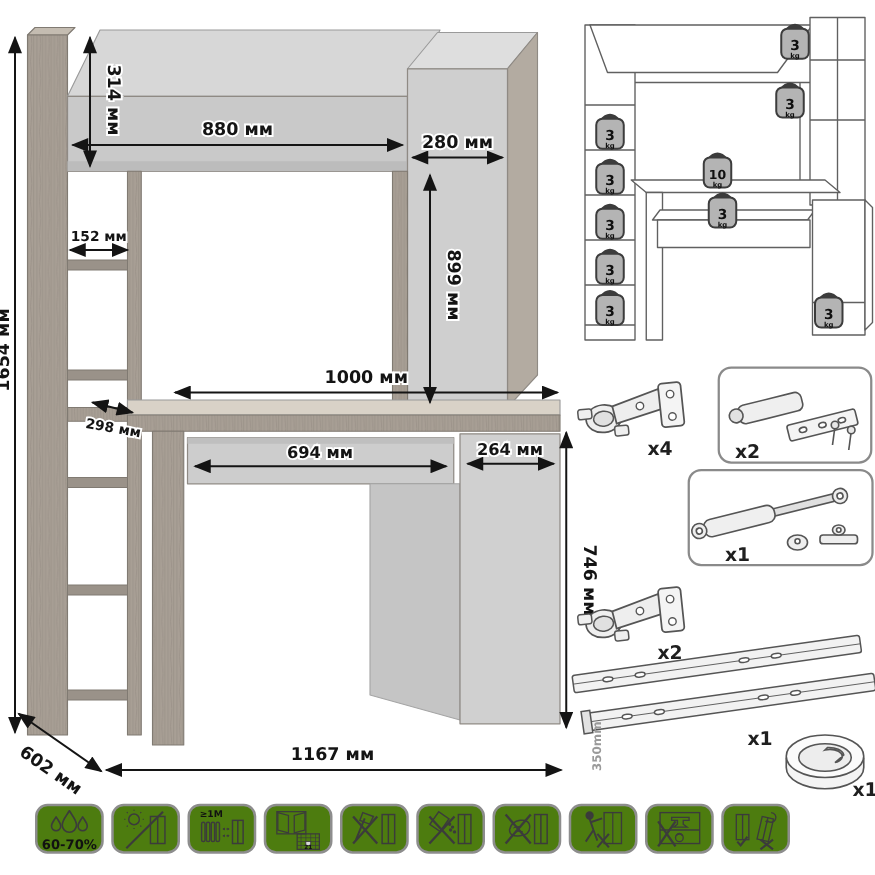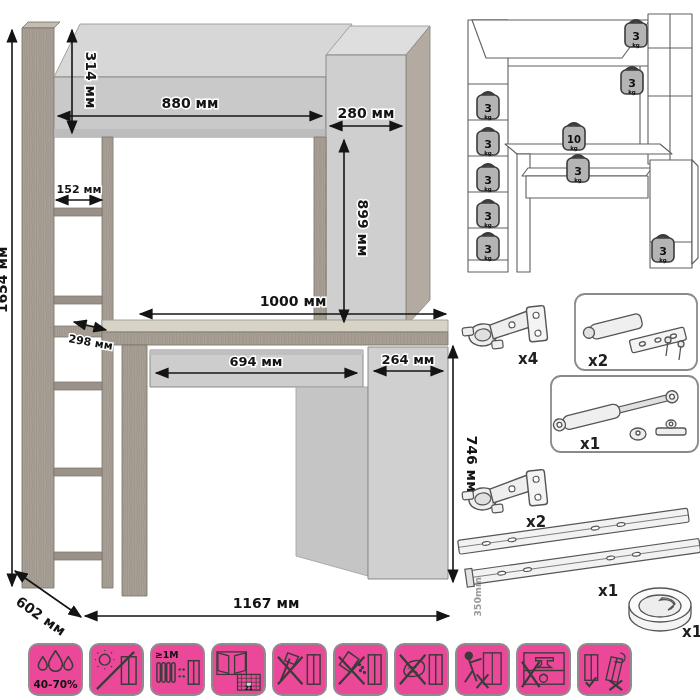--- a/index.html
+++ b/index.html
@@ -11,21 +11,21 @@
        font-size:14px;font-family:"DejaVu Sans", sans-serif;text-anchor:middle}
   .dim.sm{font-size:11px}
   .dim.md{font-size:13px}
   .qty{font-weight:bold;font-size:15px;fill:#1f1f1f;font-family:"DejaVu Sans", sans-serif}
   .kb-num{font-weight:bold;font-size:11px;fill:#101010;text-anchor:middle}
   .kb-num.big{font-size:10px}
   .kb-unit{font-weight:bold;font-size:5.5px;fill:#101010;text-anchor:middle}
   .len{font-size:9.5px;fill:#9a9a9a;font-weight:bold;text-anchor:middle}
   .minitxt{font-weight:bold;fill:#111;text-anchor:middle}
   .icons-row{position:absolute;left:28px;top:643px;display:flex;gap:6px}
-  .care{width:55px;height:53px;border:2px solid #8d8d8d;border-radius:10px;background:#ec4899;
+  .care{width:55px;height:40px;border:2px solid #8d8d8d;border-radius:10px;background:#4d7c0f;
         box-sizing:border-box;display:flex;flex-direction:column;align-items:center;
         justify-content:flex-start;padding-top:2px;overflow:hidden}
   .care .cl{font-weight:bold;font-size:10.5px;color:#111;line-height:1;margin-top:-1px;white-space:nowrap}
   .care .cl.small{font-size:8px}
 </style>
 </head>
 <body>
 
 <svg id="stage" viewBox="0 0 700 645">
   <defs>
@@ -294,21 +294,21 @@
   </g>
 </svg>
 
 <div class="icons-row">
   <div class="care">
     <svg width="49" height="33" viewBox="0 0 50 30" fill="none" stroke="#3b3b3b" stroke-width="1.6" stroke-linejoin="round">
       <path d="M25,2 C28,7 32,11 32,16 a7,7 0 1 1 -14,0 C18,11 22,7 25,2 Z"></path>
       <path d="M12,8 C14,11.5 16.5,14 16.5,17 a4.5,4.5 0 1 1 -9,0 C7.5,14 10,11.5 12,8 Z"></path>
       <path d="M38,8 C40,11.5 42.5,14 42.5,17 a4.5,4.5 0 1 1 -9,0 C33.5,14 36,11.5 38,8 Z"></path>
     </svg>
-    <div class="cl">40-70%</div>
+    <div class="cl">60-70%</div>
   </div>
   <div class="care">
     <svg width="49" height="47" viewBox="0 0 50 44" fill="none" stroke="#3b3b3b" stroke-width="1.5">
       <circle cx="13" cy="11" r="5.5"></circle>
       <path d="M13,2 v-1 M13,20 v1 M4,11 h-1 M22,11 h1 M6.5,4.5 l-1,-1 M19.5,17.5 l1,1 M19.5,4.5 l1,-1 M6.5,17.5 l-1,1" stroke-width="1.3"></path>
       <rect x="30" y="8" width="15" height="28"></rect>
         <line x1="37.5" y1="8" x2="37.5" y2="36"></line>
       <line x1="5" y1="41" x2="43" y2="3" stroke-width="2.2"></line>
     </svg>
   </div>

